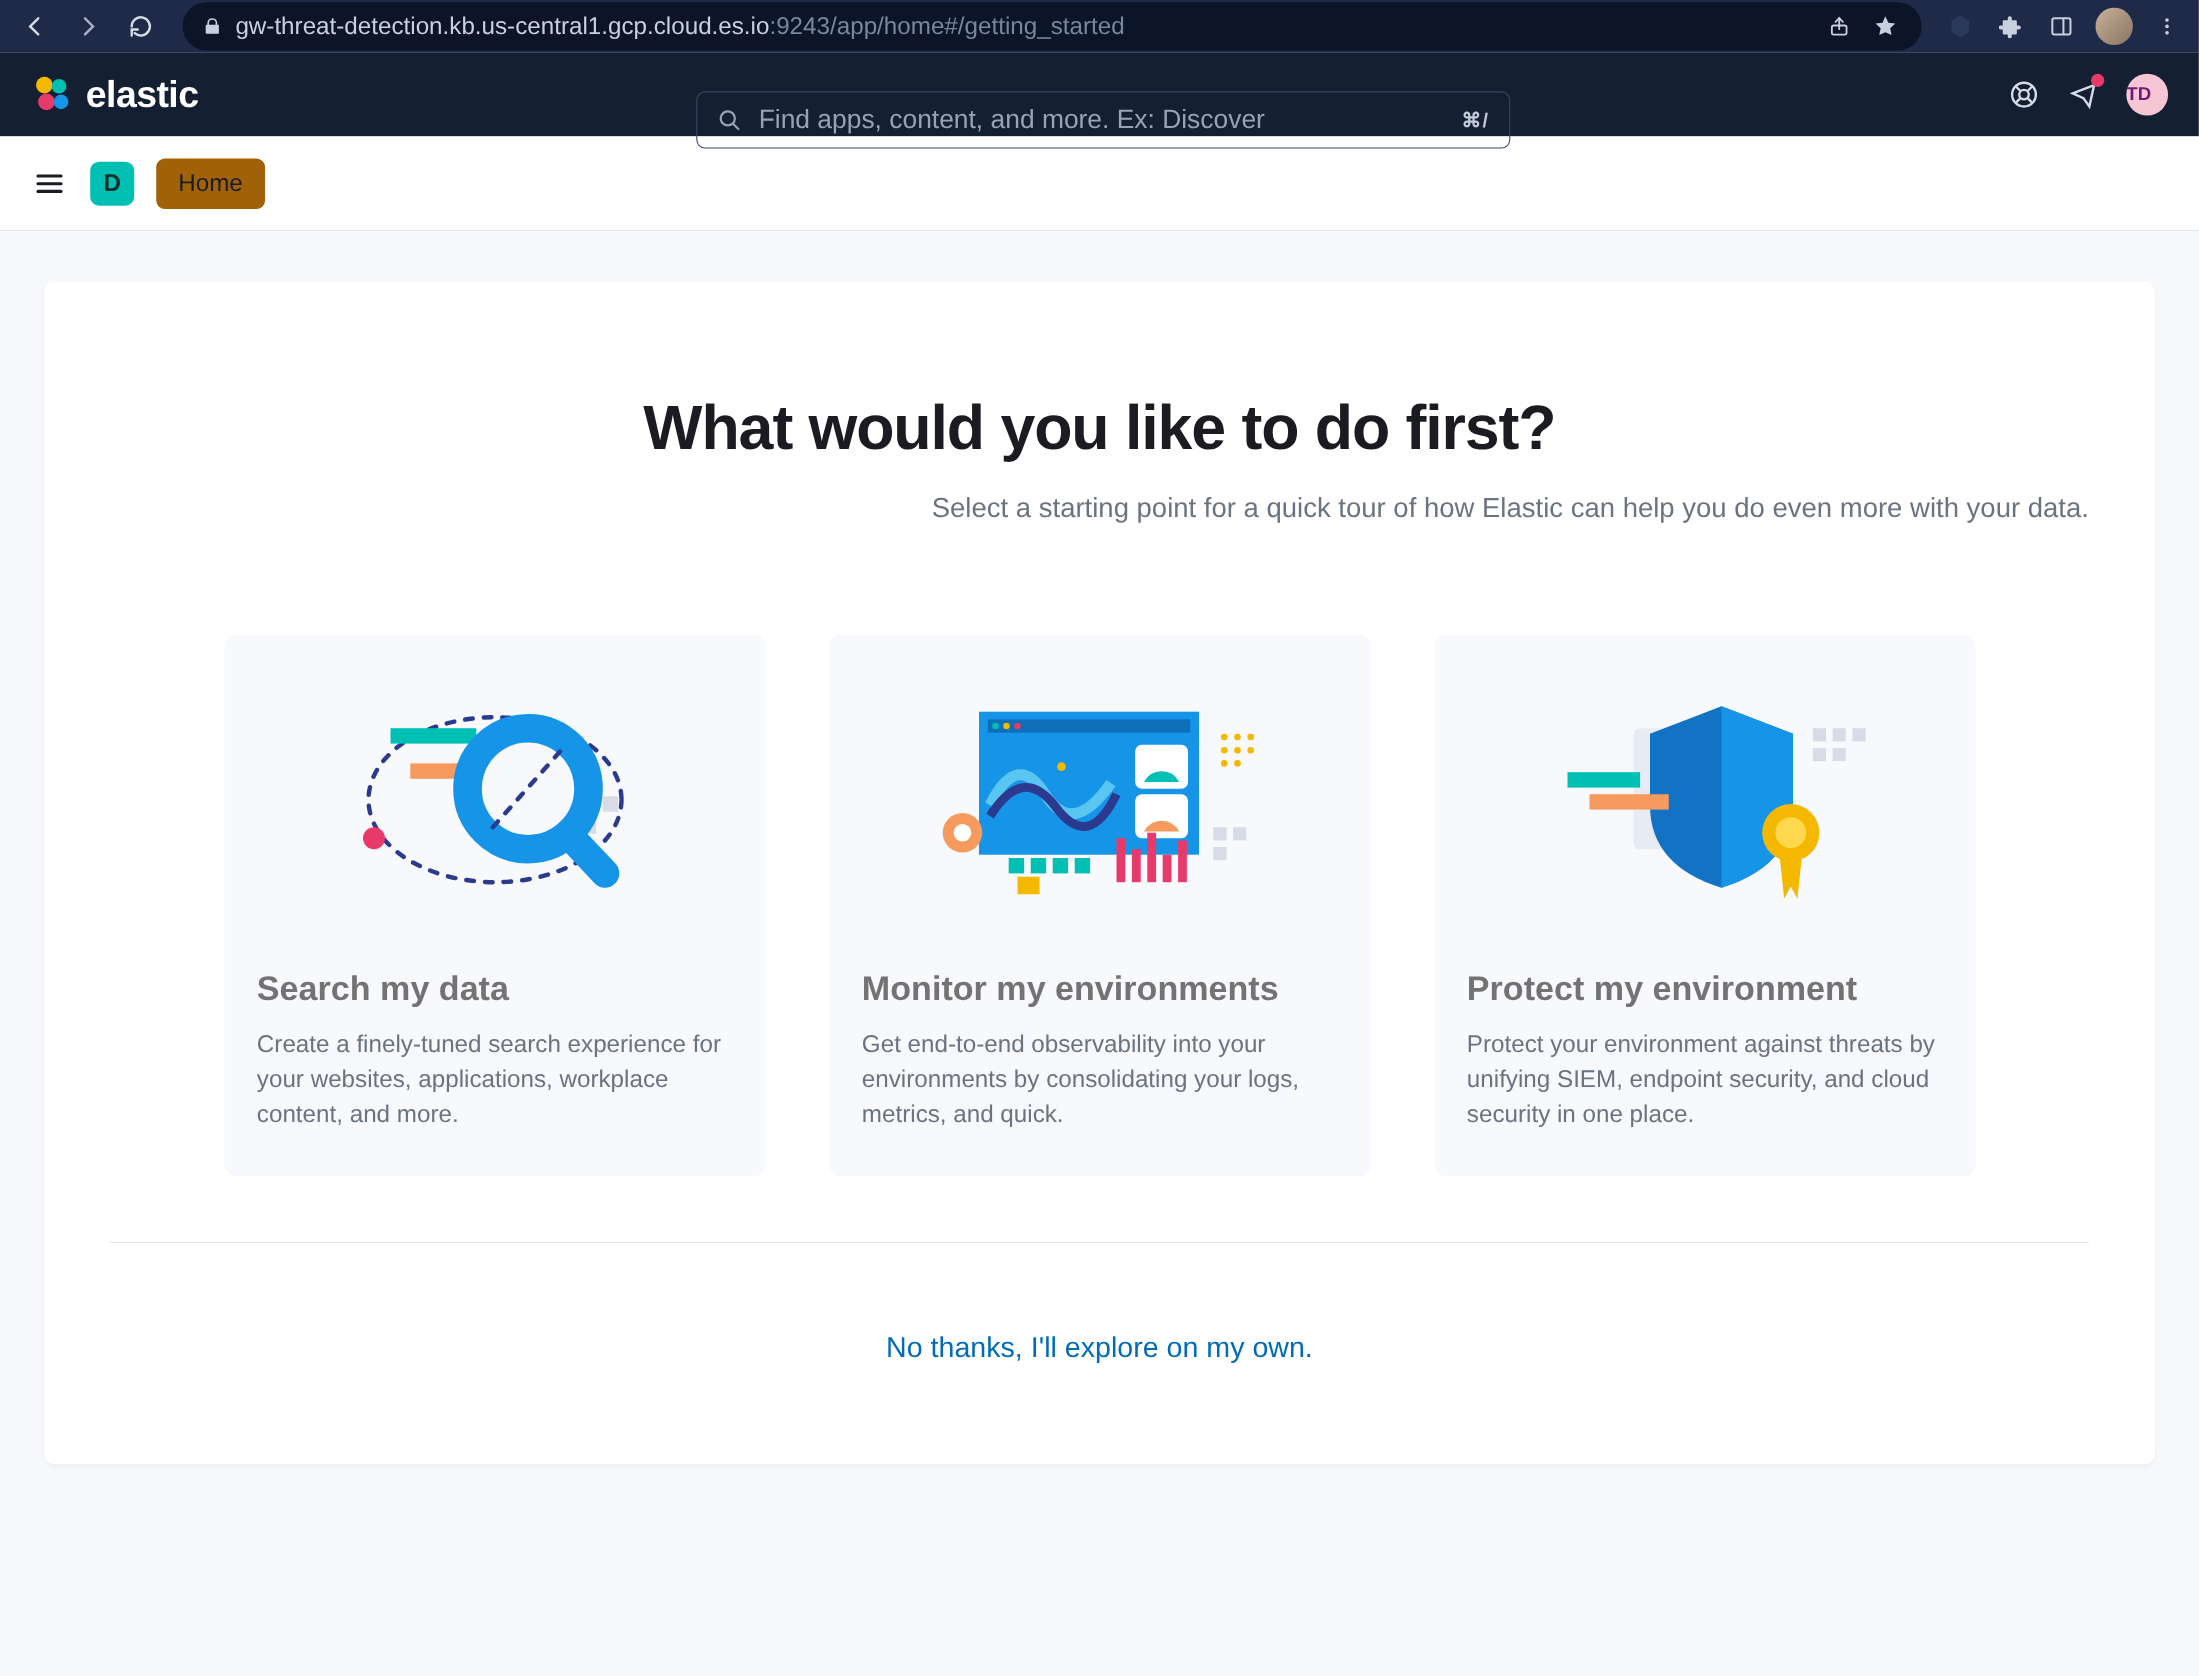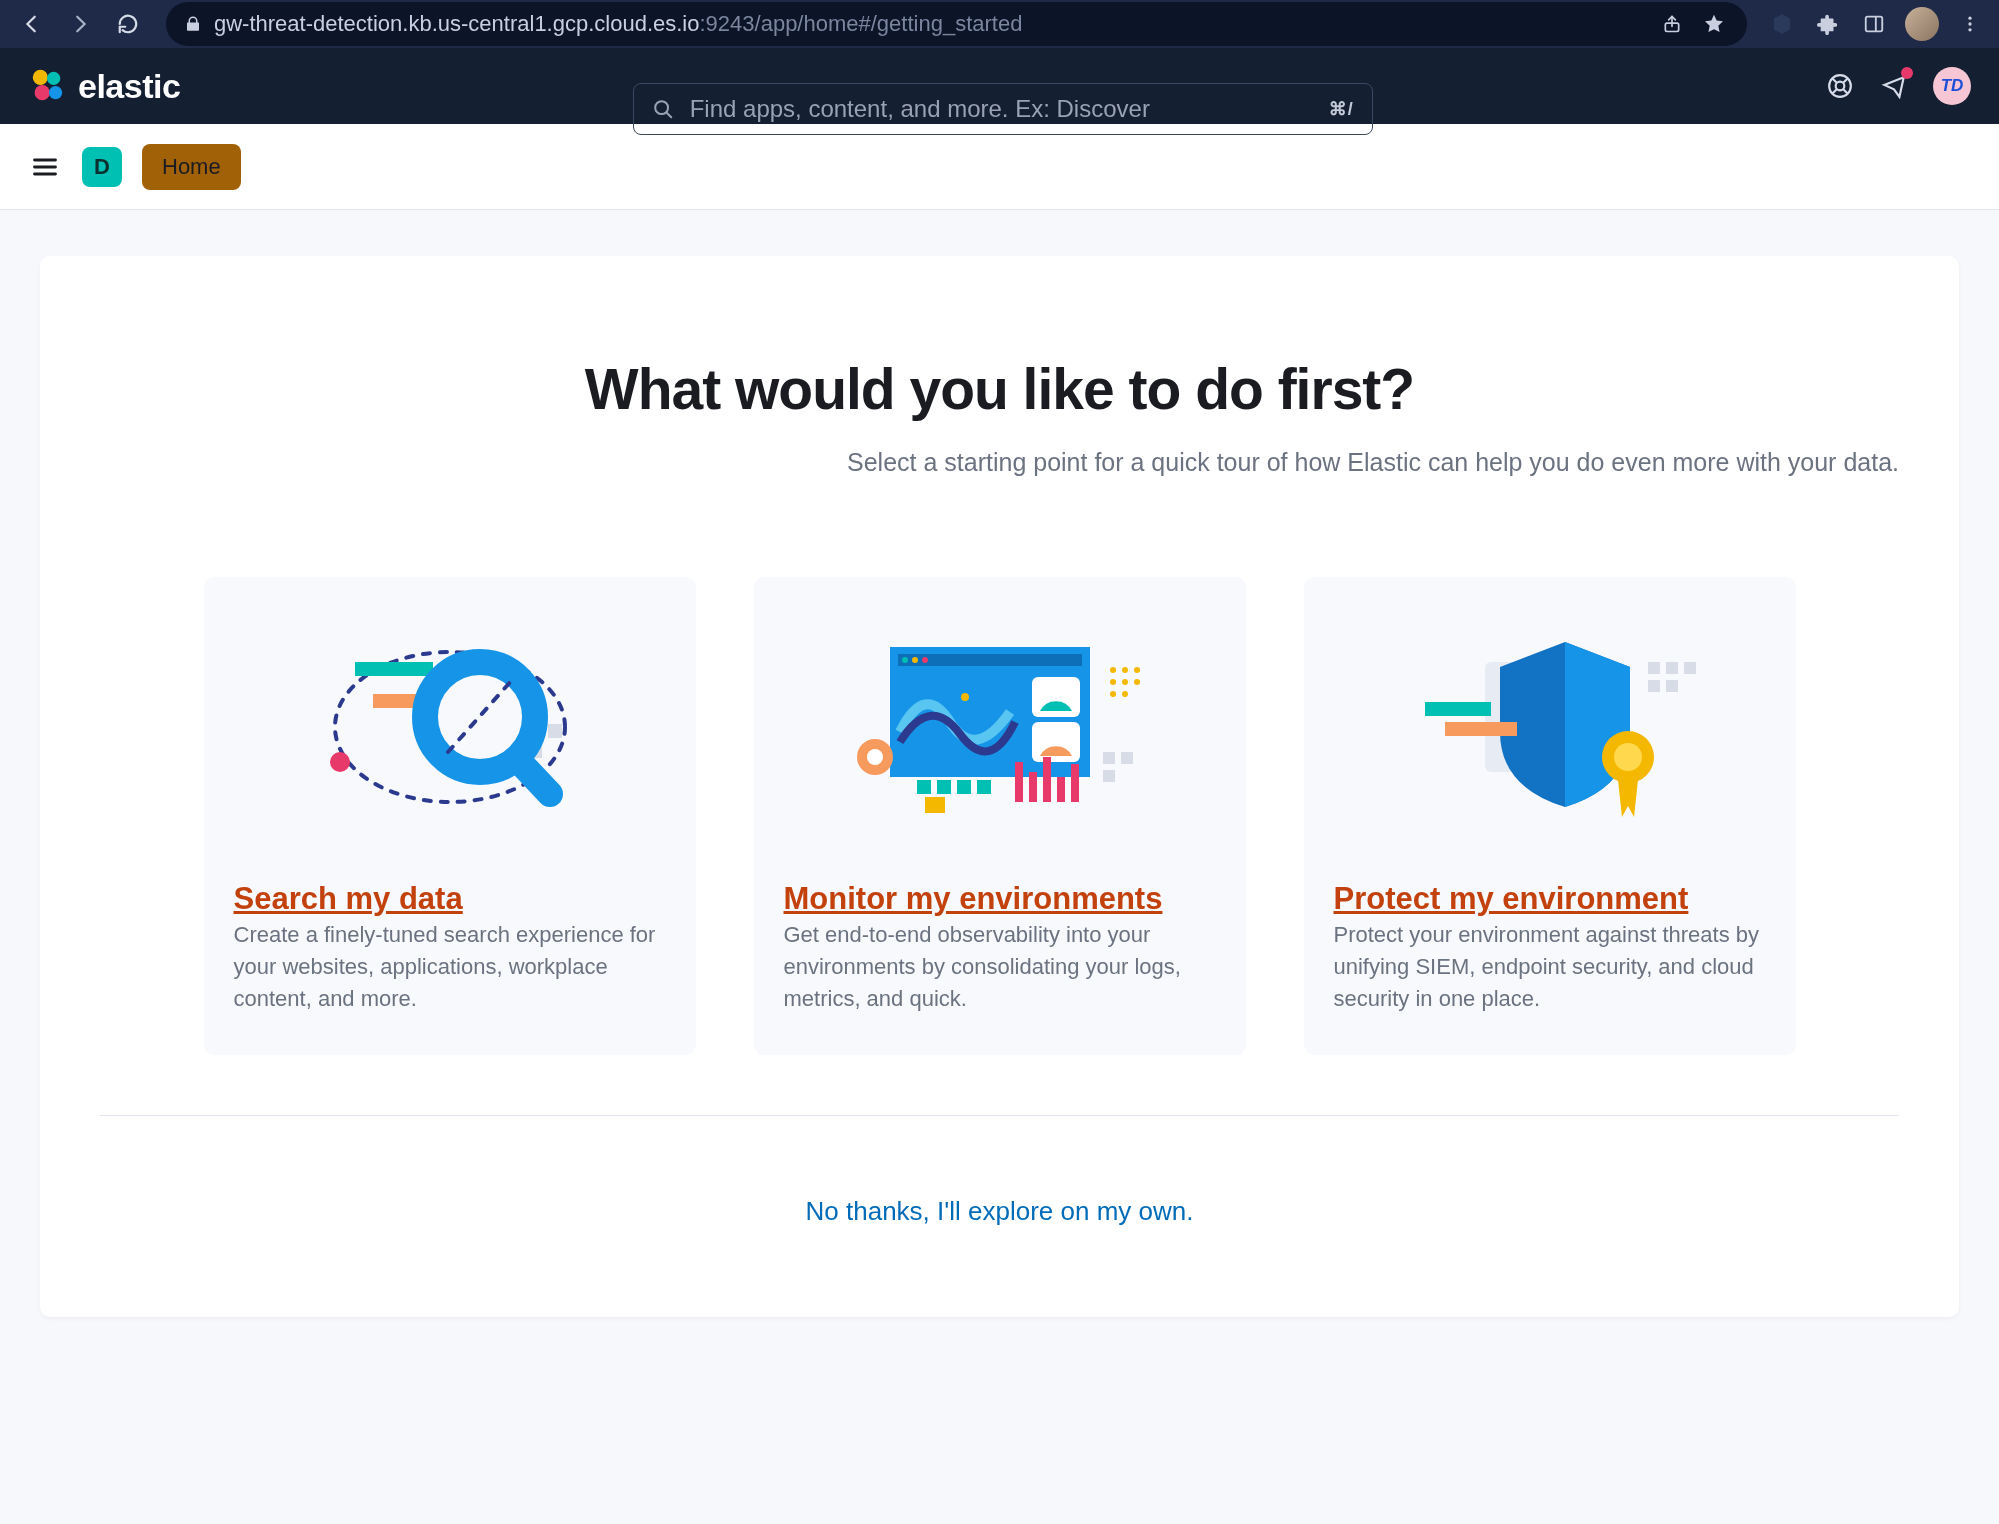--- a/index.html
+++ b/index.html
@@ -84,23 +84,23 @@
 .kbn-search .shortcut {
   font-size: 18px; font-weight: 700; letter-spacing: 1px;
   color: #c3cad7;
 }
 
 .kbn-actions { display: flex; align-items: center; gap: 24px; margin-left: auto; }
 .kbn-action-icon { width: 30px; height: 30px; display: flex; align-items:center; justify-content:center; color: #d6dbe8; position: relative; }
 .kbn-avatar {
   width: 38px; height: 38px; border-radius: 50%;
   background: #f6c6d4;
-  color: #1d4ed8;
-  display: flex; align-items: center; justify-content: center;
-  font-weight: 600; font-size: 17px; font-style: italic;
+  color: #701a75;
+  display: flex; align-items: center; 
+  font-weight: 600; font-size: 17px;
 }
 .notif-dot {
   position: absolute; top: -4px; right: -4px;
   width: 12px; height: 12px; border-radius: 50%;
   background: #e83a6a;
 }
 
 
 .subheader {
   background: #ffffff;
@@ -169,23 +169,22 @@
 .card-illus {
   height: 240px;
   display: flex;
   align-items: center;
   justify-content: center;
   margin-bottom: 34px;
 }
 .card h3 {
   font-size: 31px;
   font-weight: 700;
-  color: #c2410c;
-  margin-bottom: 2px;
-  text-decoration: underline;
+  color: #737373;
+  margin-bottom: 16px;
 }
 .card p {
   font-size: 22px;
   line-height: 1.45;
   color: #6b7280;
 }
 
 .divider {
   border: none;
   border-top: 1px solid #e1e5ee;

